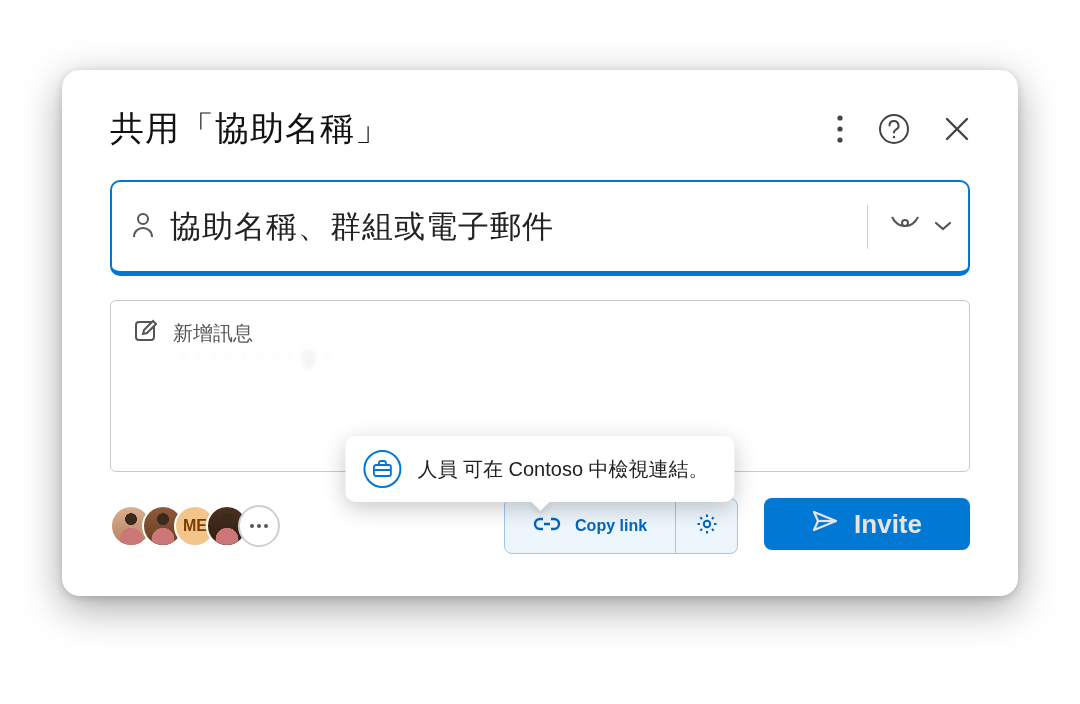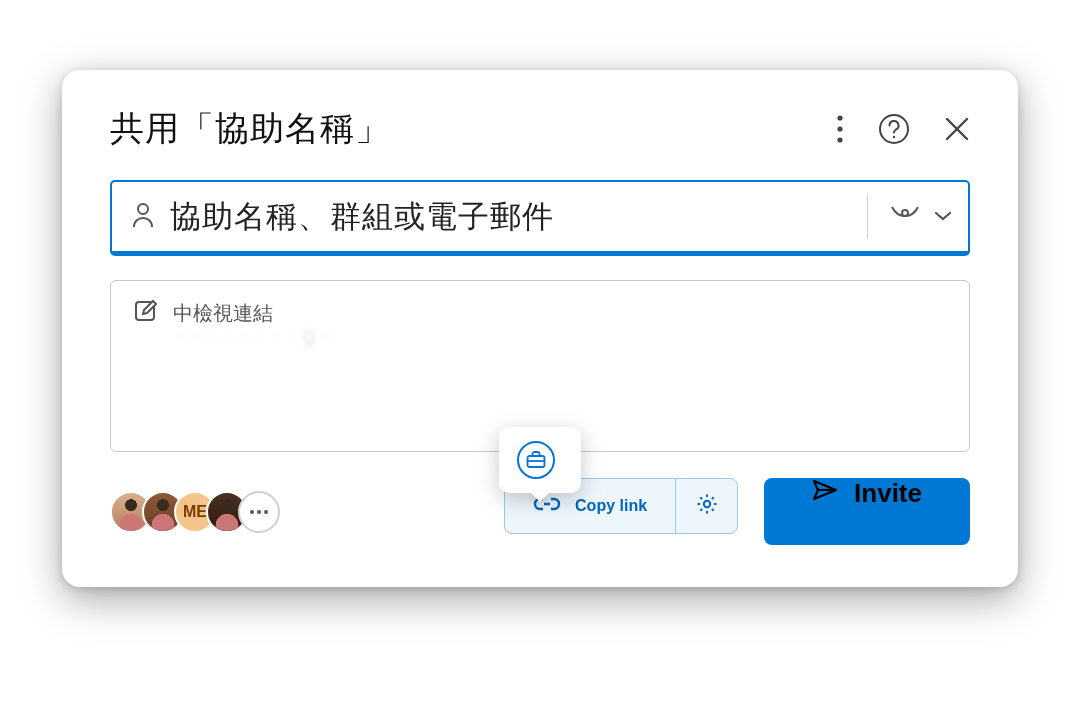--- a/index.html
+++ b/index.html
@@ -45,22 +45,22 @@
     cursor: pointer;
     color: #444;
   }
   .more-dots svg, .help-circle svg, .close-x svg { display:block; }
 
   .recipient-field {
     display: flex;
     align-items: center;
     border: 2px solid #0078d4;
     border-bottom-width: 5px;
-    border-radius: 5px;
-    height: 76px;
+    border-radius: 10px;
+    height: 96px;
     padding: 0 16px 0 20px;
     margin-bottom: 24px;
   }
   .recipient-field .person-icon { color:#555; margin-right:16px; flex-shrink:0; }
   .recipient-field .placeholder {
     font-size: 31px;
     color: #222;
     flex: 1;
     letter-spacing: 1px;
   }
@@ -180,27 +180,27 @@
     font-size:16px; font-weight:600;
     cursor:pointer;
   }
   .gear-btn {
     display:flex; align-items:center; justify-content:center;
     width:62px;
     border-left:1.5px solid #9ec7ea;
     color:#0066bd; cursor:pointer;
   }
   .invite-btn {
-    display:flex; justify-content:center; gap:16px;
+    display:flex; align-items:center; justify-content:center; gap:16px;
     background:#0078d4;
-    color:#000000;
+    color:#e5e5e5;
     font-size:26px; font-weight:600;
     border-radius:8px;
     padding: 0 48px;
-    height:67px;
+    height:52px;
     cursor:pointer;
   }
 </style>
 </head>
 <body>
 
 <div class="dialog">
 
   <div class="header">
     <div class="title">共用「協助名稱」</div>
@@ -252,33 +252,34 @@
   </div>
 
   <div class="message-field">
     <div class="message-row">
       <span class="compose-icon">
         <svg width="24" height="24" viewBox="0 0 24 24" fill="none" stroke="currentColor" stroke-width="2">
             <rect x="3" y="3" width="18" height="18" rx="3"></rect>
             <path d="M20 2 l3 3 -9 9 -4 1 1-4 z" fill="#fff"></path>
           </svg>
       </span>
-      <span class="message-placeholder">中檢視連結</span>
+      <span class="message-placeholder">新增訊息</span>
     </div>
     <div class="blur-text">· · · · · · · · g ·</div>
   </div>
 
   <div class="tooltip">
     <span class="briefcase-circle">
       <svg width="20" height="18" viewBox="0 0 20 18" fill="none" stroke="currentColor" stroke-width="1.8">
           <rect x="1.5" y="5" width="17" height="11" rx="2"></rect>
           <path d="M6.5 5 V3 a2 2 0 0 1 2-2 h3 a2 2 0 0 1 2 2 V5"></path>
           <line x1="1.5" y1="10" x2="18.5" y2="10"></line>
         </svg>
     </span>
+    <span class="tooltip-text">人員 可在 Contoso 中檢視連結。</span>
   </div>
 
   <div class="footer">
     <div class="avatars">
       <div class="avatar av1">
           <div class="av-head"></div>
         </div>
       <div class="avatar av2">
           <div class="av-head"></div>
         </div>

